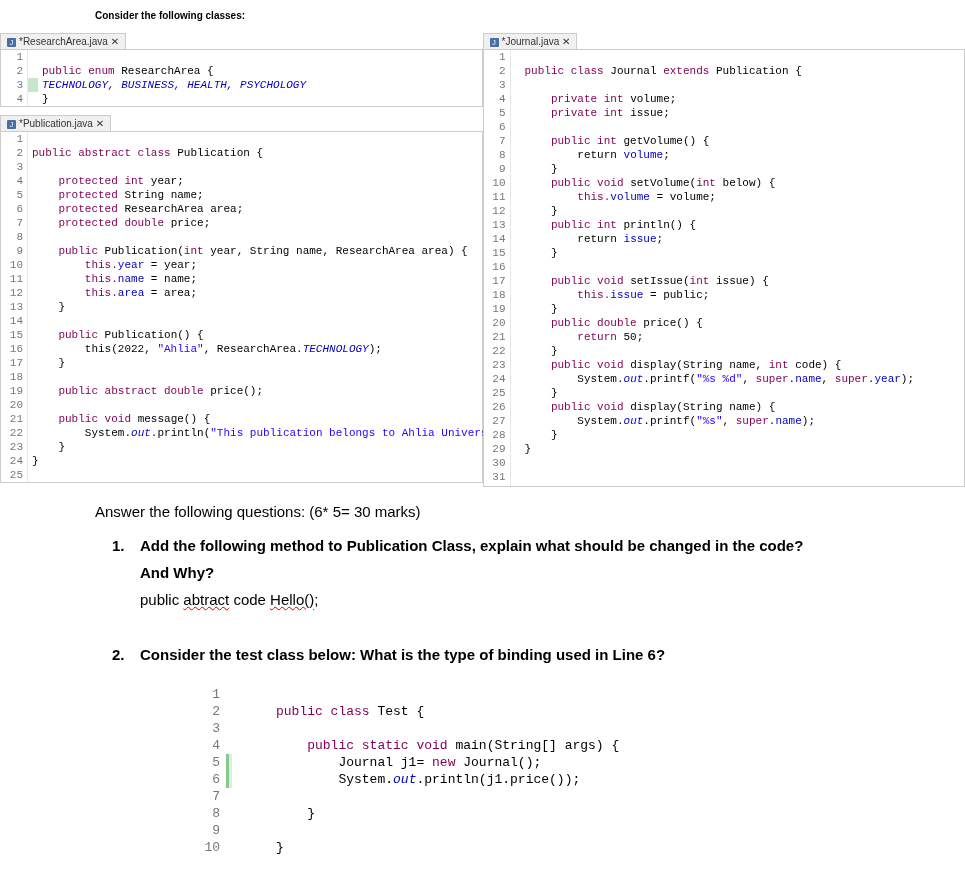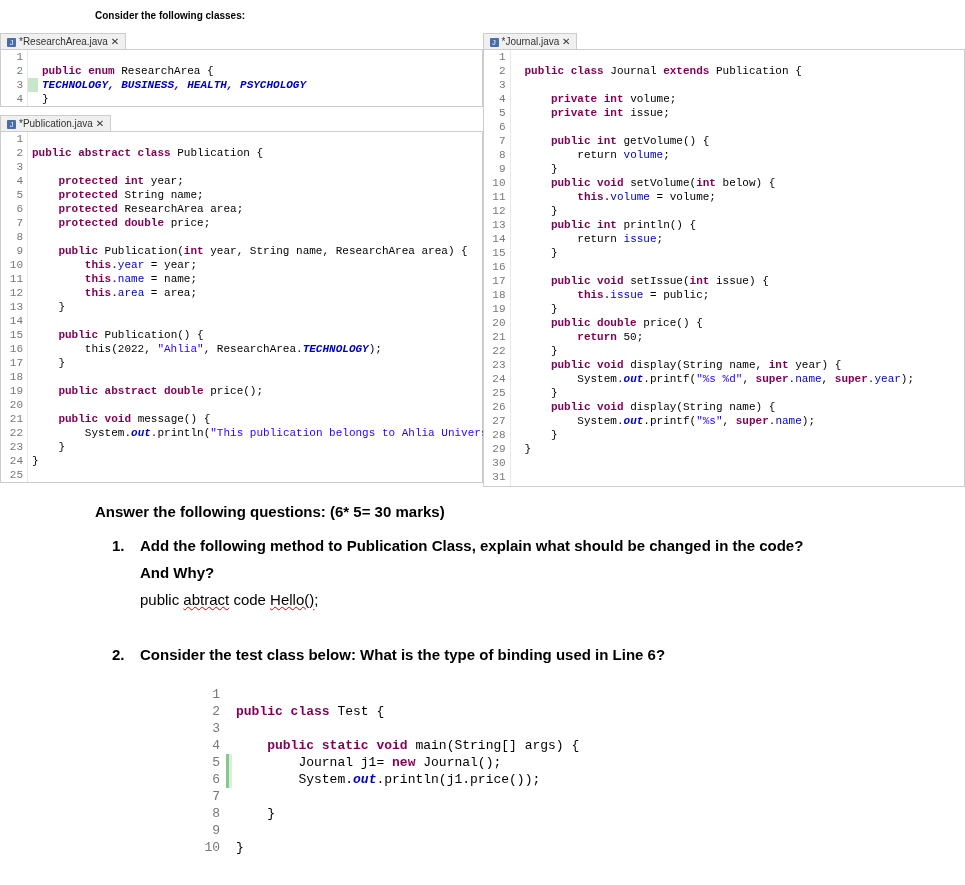--- a/index.html
+++ b/index.html
@@ -66,27 +66,27 @@
   }
   .marker-col {
     width: 10px;
     background: #fff;
   }
   .code {
     padding-left: 4px;
     white-space: pre;
     flex: 1;
   }
-  .kw { color: #7f0055; font-weight: bold; }
+  .kw { color: #7f0055; font-weight: normal; }
   .field { color: #0000c0; }
   .str { color: #2a00ff; }
-  .static-it { color: #0000c0; font-style: italic; font-weight: bold; }
+  .static-it { color: #0000c0; font-style: italic; }
   .hl-line { background: #e8f2fe; display: block; width: 100%; }
   .answer-heading {
-    font-weight: bold;
+    font-weight: normal;
     font-size: 15px;
     padding: 16px 0 12px 95px;
   }
   .qlist {
     padding: 0 50px 0 140px;
     font-size: 15px;
     line-height: 1.8;
   }
   .qnum {
     font-weight: bold;
@@ -98,21 +98,21 @@
   .wavy { text-decoration: underline wavy #cc0000; text-decoration-thickness: 1px; }
   .code-snippet {
     margin: 18px 0 10px 60px;
     font-family: Consolas, 'Courier New', monospace;
     font-size: 13px;
     line-height: 17px;
     display: flex;
   }
   .code-snippet .gutter { min-width: 18px; padding-right: 6px; color: #787878; border:none;}
   .code-snippet .marker { width: 8px; }
-  .code-snippet .code { white-space: pre; }
+  .code-snippet .code { white-space: pre; margin-left: 40px; }
   .green-strip { border-left: 3px solid #86c98b; }
 </style>
 </head>
 <body>
 
 <div class="heading">Consider the following classes:</div>
 
 <div class="editor-row">
 
   <div class="editor-col left">
@@ -189,21 +189,21 @@
 <span class="kw">    public int</span><span> println() {</span>
 <span>        return </span><span class="field">issue</span><span>;</span>
 <span>    }</span>
 <span></span>
 <span class="kw">    public void</span><span> setIssue(</span><span class="kw">int</span><span> issue) {</span>
 <span class="kw">        this.</span><span class="field">issue</span><span> = public;</span>
 <span>    }</span>
 <span class="kw">    public double</span><span> price() {</span>
 <span class="kw">        return</span><span> 50;</span>
 <span>    }</span>
-<span class="kw">    public void</span><span> display(String name, </span><span class="kw">int</span><span> year) {</span>
+<span class="kw">    public void</span><span> display(String name, </span><span class="kw">int</span><span> code) {</span>
 <span>        System.</span><span class="static-it">out</span><span>.printf(</span><span class="str">"%s %d"</span><span>, </span><span class="kw">super</span><span>.</span><span class="field">name</span><span>, </span><span class="kw">super</span><span>.</span><span class="field">year</span><span>);</span>
 <span>    }</span>
 <span class="kw">    public void</span><span> display(String name) {</span>
 <span>        System.</span><span class="static-it">out</span><span>.printf(</span><span class="str">"%s"</span><span>, </span><span class="kw">super</span><span>.</span><span class="field">name</span><span>);</span>
 <span>    }</span>
 <span>}</span>
 <span></span>
 <span></span></div>
     </div>
   </div>

